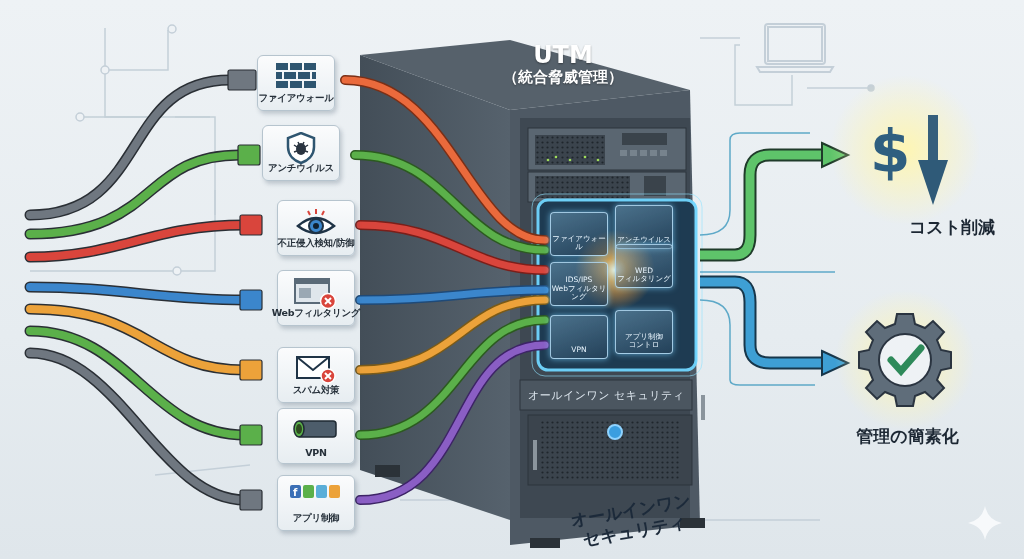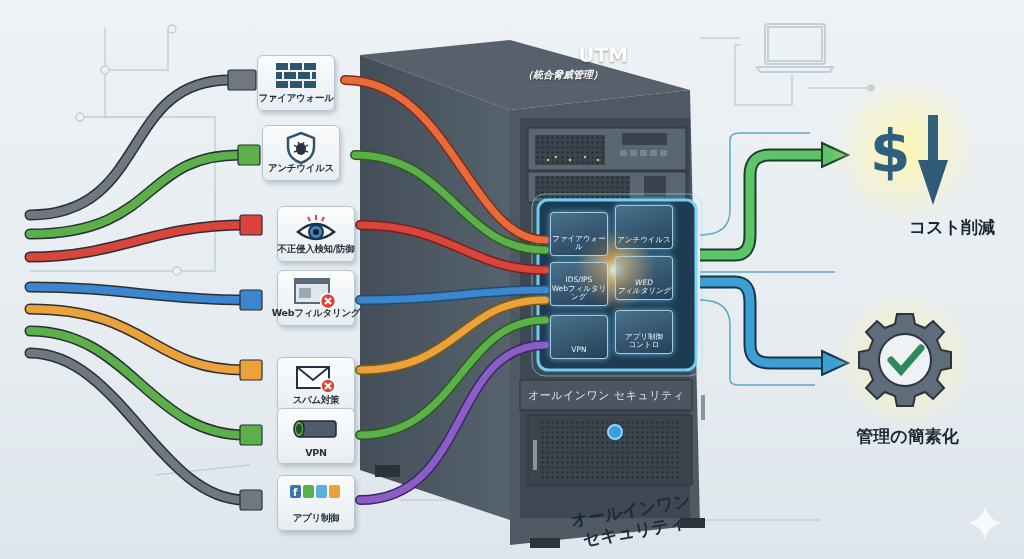--- a/index.html
+++ b/index.html
@@ -179,22 +179,22 @@
       <path d="M-8,-42 H8 L10,-32 L20,-28 L28,-35 L39,-24 L32,-16 L36,-6 L46,-4 V12 L36,14 L32,24 L39,32 L28,43 L20,36 L10,40 L8,50 H-8 L-10,40 L-20,36 L-28,43 L-39,32 L-32,24 L-36,14 L-46,12 V-4 L-36,-6 L-32,-16 L-39,-24 L-28,-35 L-20,-28 L-10,-32 Z" transform="translate(0 -4)"></path>
     </g>
     <circle cx="0" cy="0" r="26" fill="#eef2f5" stroke="#2a3440" stroke-width="2"></circle>
     <path d="M-14,0 L-4,11 L16,-12" stroke="#2e8a5a" stroke-width="7" fill="none" stroke-linecap="round"></path>
   </g>
 
   <path d="M985 506 Q988 520 1002 523 Q988 526 985 540 Q982 526 968 523 Q982 520 985 506 Z" fill="#f7f9fb"></path>
 </svg>
 
 <div class="title" style="left:498px;top:42px;width:130px;">
-  <div style="font-size:20px;line-height:26px;text-align:right;">UTM</div>
-  <div style="font-size:10px;font-style:italic;">（統合脅威管理）</div>
+  <div style="font-size:24px;line-height:26px;">UTM</div>
+  <div style="font-size:15px;">（統合脅威管理）</div>
 </div>
 
 <div class="card" style="left:257px;top:55px;">
   <svg class="ic" width="42" height="28">
       <g fill="#2e5570">
         <rect x="1" y="1" width="12" height="7"></rect>
         <rect x="15" y="1" width="12" height="7"></rect>
         <rect x="29" y="1" width="12" height="7"></rect>
         <rect x="1" y="10" width="6" height="7"></rect>
         <rect x="9" y="10" width="12" height="7"></rect>
@@ -208,40 +208,40 @@
   <span class="lbl">ファイアウォール</span>
 </div>
 <div class="card" style="left:262px;top:125px;">
   <svg class="ic" width="30" height="32">
       <path d="M15 1 L28 6 V15 C28 24,21 29,15 31 C9 29,2 24,2 15 V6 Z" fill="#fff" stroke="#2e5570" stroke-width="2.5"></path>
       <ellipse cx="15" cy="17" rx="5" ry="6" fill="#2a3440"></ellipse>
       <path d="M8 13 L11 15 M22 13 L19 15 M8 20 L11 19 M22 20 L19 19 M12 10 L13 12 M18 10 L17 12" stroke="#2a3440" stroke-width="1.5"></path>
     </svg>
   <span class="lbl">アンチウイルス</span>
 </div>
-<div class="card" style="left:277px;top:206px;">
+<div class="card" style="left:277px;top:200px;">
   <svg class="ic" width="44" height="30">
       <path d="M14 4 L16 8 M22 2 V7 M30 4 L28 8" stroke="#d9453c" stroke-width="2"></path>
       <path d="M4 19 Q22 3 40 19 Q22 33 4 19 Z" fill="#fff" stroke="#1f3346" stroke-width="2.5"></path>
       <circle cx="22" cy="19" r="7" fill="#3b86cc" stroke="#1f3346" stroke-width="2"></circle>
       <circle cx="22" cy="19" r="3" fill="#102030"></circle>
     </svg>
   <span class="lbl">不正侵入検知/防御</span>
 </div>
 <div class="card" style="left:277px;top:270px;">
   <svg class="ic" width="46" height="32">
       <rect x="2" y="2" width="34" height="24" fill="#dfe6ec" stroke="#5a6a78" stroke-width="2"></rect>
       <rect x="2" y="2" width="34" height="5" fill="#5a6a78"></rect>
       <rect x="6" y="11" width="12" height="10" fill="#9aa8b4"></rect>
       <circle cx="35" cy="24" r="7.5" fill="#d9453c" stroke="#fff" stroke-width="1.5"></circle>
       <path d="M32 21 L38 27 M38 21 L32 27" stroke="#fff" stroke-width="2"></path>
     </svg>
   <span class="lbl">Webフィルタリング</span>
 </div>
-<div class="card" style="left:277px;top:357px;">
+<div class="card" style="left:277px;top:347px;">
   <svg class="ic" width="42" height="30">
       <rect x="2" y="3" width="32" height="21" fill="#fff" stroke="#1f3346" stroke-width="2"></rect>
       <path d="M2 3 L18 16 L34 3" stroke="#1f3346" stroke-width="2" fill="none"></path>
       <circle cx="33" cy="22" r="7" fill="#d9453c" stroke="#fff" stroke-width="1.5"></circle>
       <path d="M30 19 L36 25 M36 19 L30 25" stroke="#fff" stroke-width="2"></path>
     </svg>
   <span class="lbl">スパム対策</span>
 </div>
 <div class="card" style="left:277px;top:408px;">
   <svg class="ic" width="52" height="26">
@@ -263,21 +263,21 @@
 </div>
 
 <div class="mod" style="left:550px;top:212px;">
     <span>ファイアウォール</span>
   </div>
 <div class="mod" style="left:615px;top:205px;">
     <span>アンチウイルス</span>
   </div>
 <div class="mod" style="left:550px;top:262px;white-space:pre-line;align-items:center;"><span>IDS/IPS
 Webフィルタリング</span></div>
-<div class="mod" style="left:615px;top:256px;white-space:pre-line;font-style:italic;"><span>WED
+<div class="mod" style="left:615px;top:244px;white-space:pre-line;"><span>WED
 フィルタリング</span></div>
 <div class="mod" style="left:550px;top:315px;">
     <span>VPN</span>
   </div>
 <div class="mod" style="left:615px;top:310px;white-space:pre-line;"><span>アプリ制御
 コントロ</span></div>
 
 <div class="band" style="left:528px;top:388px;">オールインワン セキュリティ</div>
 
 <div class="tagline" style="left:572px;top:500px;white-space:pre-line;">オールインワン

